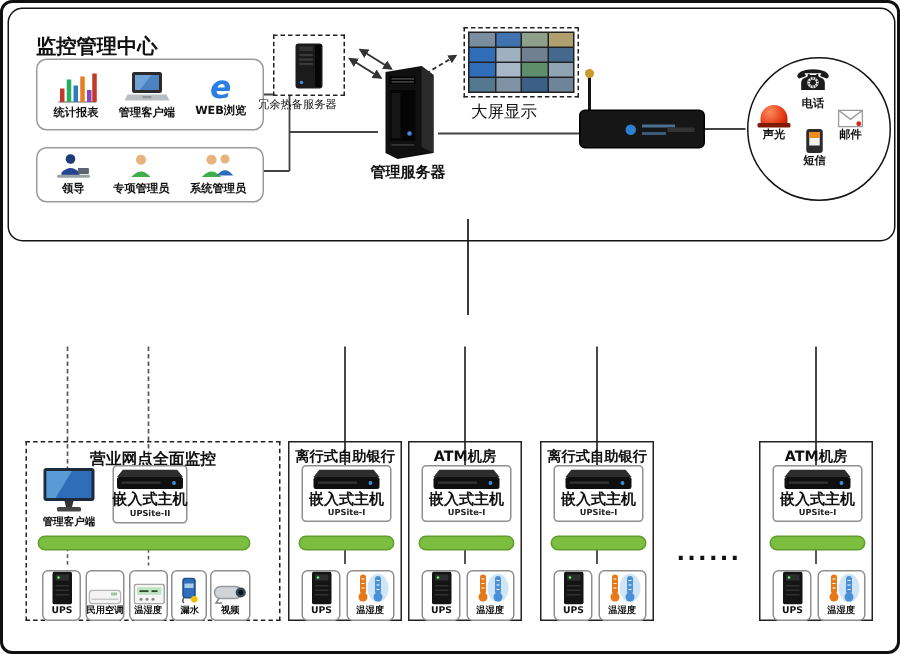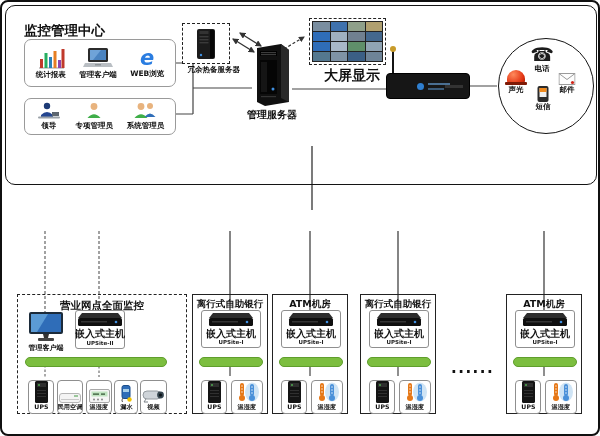--- a/index.html
+++ b/index.html
@@ -4,31 +4,31 @@
 <style>
   *{margin:0;padding:0;box-sizing:border-box}
   html,body{background:#fff}
   #stage{position:relative;width:600px;height:436px;background:#fff;border:2px solid #101010;
          border-radius:8px;overflow:hidden;font-family:"DejaVu Sans",sans-serif;color:#111}
   
   .abs{position:absolute}
   .lbl{font-weight:bold;color:#111;text-align:center;line-height:1.15}
   svg{display:block}
   
-  .top-section{position:absolute;left:3px;top:3px;width:592px;height:180px;
+  .top-section{position:absolute;left:3px;top:3px;width:592px;height:156px;
                border:1.5px solid #141414;border-radius:10px}
   .cc-title{position:absolute;left:18px;top:16px;font-size:13.5px;font-weight:bold}
   .panel{position:absolute;border:1px solid #9a9a9a;border-radius:7px;background:#fff;
          display:flex;align-items:center;justify-content:space-around;padding:3px 4px}
   .panel .item{display:flex;flex-direction:column;align-items:center;justify-content:flex-end;gap:2px}
   .panel .item .lbl{font-size:7.5px;white-space:nowrap}
   .ie-e{font-size:21px;font-weight:bold;font-style:italic;color:#2a7de1;line-height:20px}
   .dashedbox{position:absolute;border:1.4px dashed #222;background:#fff;
              display:flex;align-items:center;justify-content:center}
-  .slabel{position:absolute;font-size:7.5px;font-weight:bold;text-align:right;white-space:nowrap}
+  .slabel{position:absolute;font-size:7.5px;font-weight:normal;text-align:left;white-space:nowrap}
   .mlabel{position:absolute;font-size:10px;font-weight:bold;text-align:center;white-space:nowrap}
   
   .wall-grid{width:100%;height:100%;background:#222;display:grid;
              grid-template-columns:repeat(4,1fr);grid-template-rows:repeat(4,1fr);gap:1px;padding:1px}
   
   .alarm-body{position:absolute;left:384px;top:71px;width:84px;height:26px;background:#161616;
               border-radius:4px;border:1px solid #000}
   .alarm-body .led{position:absolute;left:30px;top:9px;width:7px;height:7px;border-radius:50%;background:#2f7fd0}
   .alarm-body .txt{position:absolute;left:41px;top:9px;width:22px;height:2px;background:#4a6f92}
   .alarm-body .txt2{position:absolute;left:41px;top:14px;width:16px;height:2px;background:#3a5a78}
@@ -232,21 +232,21 @@
       <div style="background:#2f6db8"></div>
         <div style="background:#a8b8c8"></div>
         <div style="background:#5f8f6a"></div>
         <div style="background:#90a4b4"></div>
       <div style="background:#54788f"></div>
         <div style="background:#7f93a5"></div>
         <div style="background:#3b5f85"></div>
         <div style="background:#6e8498"></div>
     </div>
   </div>
-  <div class="slabel" style="left:312px;top:65px;width:66px;font-size:14px">大屏显示</div>
+  <div class="slabel" style="left:312px;top:65px;width:66px;font-size:11px">大屏显示</div>
 
   <div class="antenna"></div>
   <div class="alarm-body">
     <div class="led"></div>
       <div class="txt"></div>
       <div class="txt2"></div>
       <div class="ports"></div>
   </div>
 
   <div class="alert-circle">

